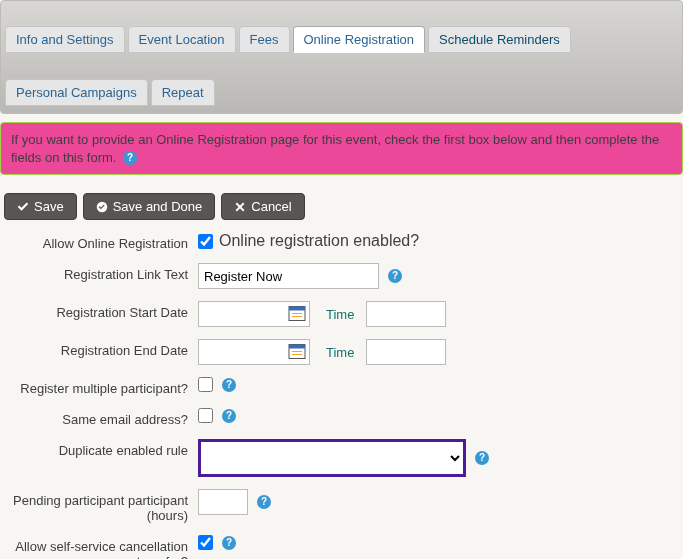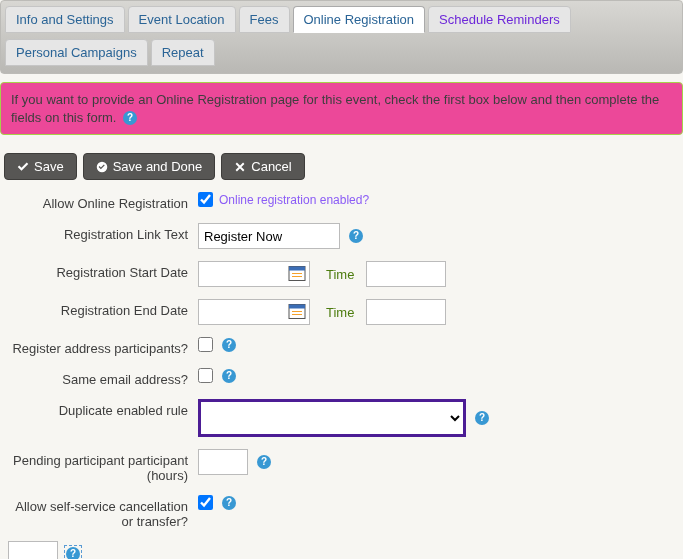--- a/index.html
+++ b/index.html
@@ -26,28 +26,29 @@
     display: inline-block;
     padding: 5px 10px;
     background: #e6e6e6;
     border: 1px solid #c5c5c5;
     border-radius: 4px 4px 0 0;
     color: #2a6496;
     cursor: pointer;
     font-size: 13px;
     margin-bottom: 3px;
     text-decoration: none;
+    margin-top: 20px;
   }
   .tab.active {
     background: #fff;
     border-color: #aaa;
     border-bottom: 1px solid #fff;
   }
   .tab.disabled {
-    color: #6d28d9;
+    color: #0c4a6e;
   }
   .info-box {
     margin: 8px 0 10px 0;
     background: #ec4899;
     border: 1px solid #a6d24a;
     border-radius: 4px;
     padding: 8px 10px;
     color: #3e3e3e;
     line-height: 1.35;
   }
@@ -98,40 +99,40 @@
     padding-top: 4px;
     color: #3e3e3e;
   }
   .form-field {
     display: flex;
     align-items: center;
     gap: 6px;
     flex: 1;
   }
   .form-field.checkbox-line .hint {
-    color: #8b5cf6;
-    font-size: 12px;
+    color: #404040;
+    font-size: 16px;
   }
   input[type="text"] {
     border: 1px solid #bbb;
     padding: 4px 5px;
     font-size: 13px;
     height: 26px;
   }
-  .text-wide { width: 142px; }
+  .text-wide { width: 181px; }
   .text-date { width: 112px; padding-right: 24px; }
   .text-time { width: 80px; }
   .text-small { width: 50px; text-align: left; }
   .date-wrap { position: relative; display: inline-block; }
   .date-wrap .cal-icon {
     position: absolute;
     right: 4px; top: 50%; transform: translateY(-50%);
     cursor: pointer;
   }
-  .time-label { margin: 0 6px 0 10px; color: #4d7c0f; }
+  .time-label { margin: 0 6px 0 10px; color: #0f766e; }
   select {
     border: 3px solid #4c1d95;
     background: #fff;
     height: 26px;
     font-size: 13px;
     padding: 16px 4px;
     width: 268px;
   }
   input[type="checkbox"] {
     width: 15px; height: 15px;
@@ -237,21 +238,21 @@
               <line x1="4" y1="13" x2="14" y2="13" stroke="#f5a22d" stroke-width="1"></line>
             </svg>
         </span>
       </span>
       <span class="time-label">Time</span>
       <input type="text" class="text-time" value="" style="">
     </div>
   </div>
 
   <div class="form-row">
-    <div class="form-label">Register address participants?</div>
+    <div class="form-label">Register multiple participant?</div>
     <div class="form-field">
       <input type="checkbox" style="">
       <span class="help-icon">?</span>
     </div>
   </div>
 
   <div class="form-row">
     <div class="form-label">Same email address?</div>
     <div class="form-field">
       <input type="checkbox" style="">

